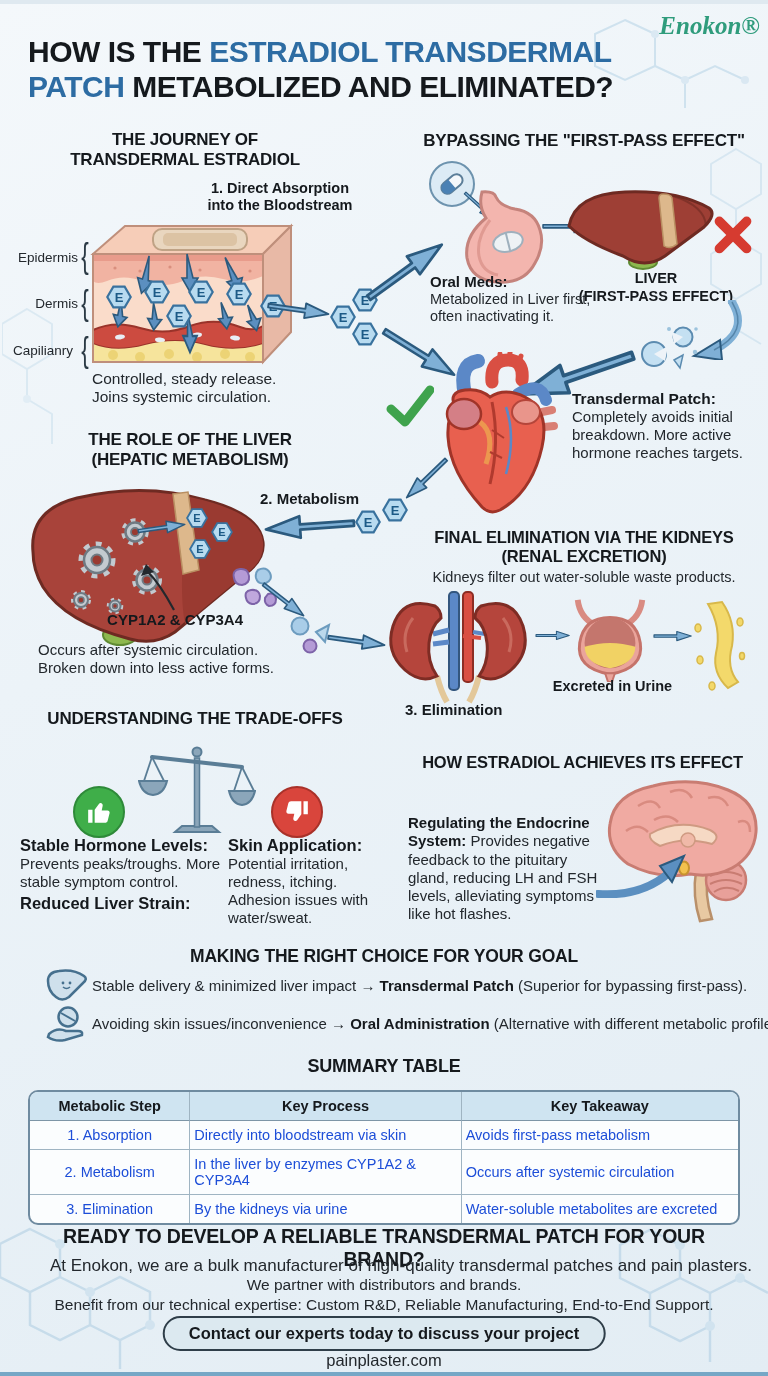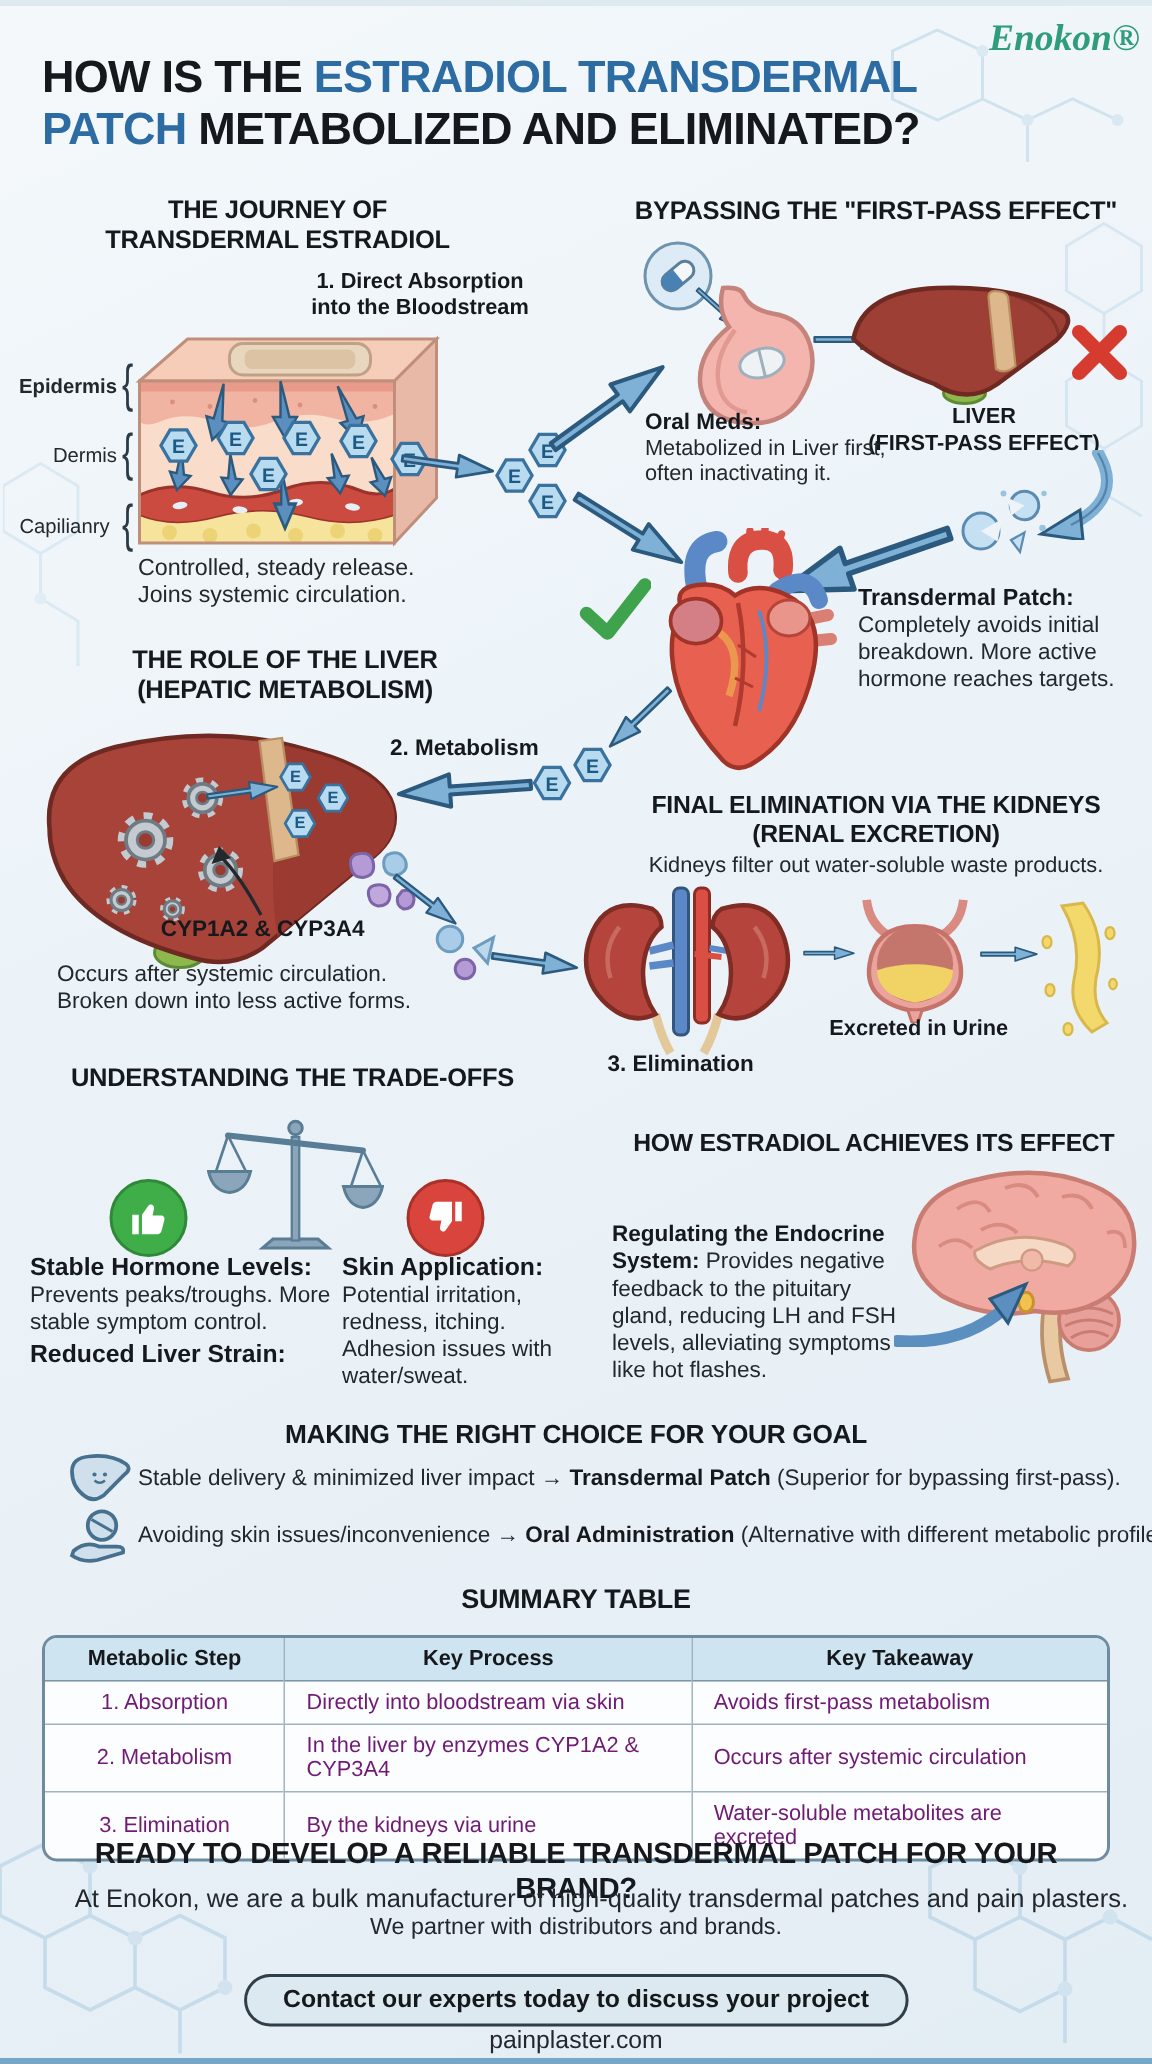--- a/index.html
+++ b/index.html
@@ -16,21 +16,21 @@
   .hex{position:absolute;width:26px;height:24px;}
   .hex svg{width:100%;height:100%;display:block;}
   .hex .hl{position:absolute;inset:0;display:flex;align-items:center;justify-content:center;
     font-weight:bold;color:#1c5a86;font-size:13px;}
   .hex.sm{width:22px;height:20px;} .hex.sm .hl{font-size:11px;}
   .brace{position:absolute;font-size:30px;color:#2b3a45;transform:scale(0.75,1.15);font-weight:400;}
   .badge{position:absolute;width:48px;height:48px;border-radius:50%;display:flex;align-items:center;justify-content:center;}
   table.sum{border-collapse:separate;border-spacing:0;width:712px;font-size:14.5px;
     border:2px solid #6f8ba0;border-radius:10px;overflow:hidden;background:#fbfdfe;}
   table.sum th{background:#cfe4f1;font-weight:bold;color:#15191d;padding:6px 8px;border-bottom:1.5px solid #7d95a6;}
-  table.sum td{padding:6px 14px;border-bottom:1.5px solid #9fb4c2;color:#701a75;}
+  table.sum td{padding:6px 4px;border-bottom:1.5px solid #9fb4c2;color:#1d4ed8;}
   table.sum tr:last-child td{border-bottom:none;}
   table.sum th+th, table.sum td+td{border-left:1.5px solid #9fb4c2;}
   table.sum td.c1{text-align:center;}
   .btn{position:absolute;left:50%;transform:translateX(-50%);background:#dce9f0;border:2px solid #2f3e49;
     border-radius:20px;padding:6px 24px;font-weight:bold;font-size:16.5px;color:#15191d;white-space:nowrap;cursor:pointer;}
   .dec{opacity:.55;}
 </style>
 </head>
 <body>
 
@@ -117,21 +117,21 @@
       <path d="M-3,-18 L-3,6 L-8,6 L0,20 L8,6 L3,6 Z" transform="translate(105,60)"></path>
       <path d="M-3,-18 L-3,6 L-8,6 L0,20 L8,6 L3,6 Z" transform="translate(148,62) rotate(-16)"></path>
       <path d="M-2.5,-12 L-2.5,4 L-7,4 L0,15 L7,4 L2.5,4 Z" transform="translate(36,100) rotate(12)"></path>
       <path d="M-2.5,-12 L-2.5,4 L-7,4 L0,15 L7,4 L2.5,4 Z" transform="translate(70,103) rotate(5)"></path>
       <path d="M-2.5,-12 L-2.5,4 L-7,4 L0,15 L7,4 L2.5,4 Z" transform="translate(105,118) scale(1,1.5)"></path>
       <path d="M-2.5,-12 L-2.5,4 L-7,4 L0,15 L7,4 L2.5,4 Z" transform="translate(140,102) rotate(-7)"></path>
       <path d="M-2.5,-12 L-2.5,4 L-7,4 L0,15 L7,4 L2.5,4 Z" transform="translate(168,104) rotate(-14)"></path>
     </g>
   </svg>
 
-  <div class="abs txt" style="left:8px;top:246px;width:70px;text-align:right;font-size:13.5px;font-weight:bold;">Epidermis</div>
+  <div class="abs txt" style="left:8px;top:246px;width:70px;text-align:right;font-size:13.5px;">Epidermis</div>
   <span class="brace" style="left:80px;top:236px;">{</span>
   <div class="abs txt" style="left:8px;top:292px;width:70px;text-align:right;font-size:13.5px;">Dermis</div>
   <span class="brace" style="left:80px;top:282px;">{</span>
   <div class="abs txt" style="left:8px;top:339px;width:70px;text-align:center;font-size:13.5px;">Capilianry</div>
   <span class="brace" style="left:80px;top:329px;">{</span>
 
   <div class="hex" style="left:106px;top:281px;">
       <svg viewBox="0 0 30 27">
         <polygon points="8.5,1.5 21.5,1.5 28.5,13.5 21.5,25.5 8.5,25.5 1.5,13.5" fill="#b8dbf0" stroke="#39729e" stroke-width="2.5"></polygon>
       </svg>
@@ -563,17 +563,18 @@
       <td class="c1">3. Elimination</td>
       <td>By the kidneys via urine</td>
       <td>Water-soluble metabolites are excreted</td>
     </tr>
   </tbody>
     </table>
 
   <div class="abs h2" style="left:40px;top:1221px;width:688px;font-size:19.5px;">READY TO DEVELOP A RELIABLE TRANSDERMAL PATCH FOR YOUR BRAND?</div>
   <div class="abs txt" style="left:32px;top:1252px;width:720px;text-align:right;font-size:17px;">At Enokon, we are a bulk manufacturer of high-quality transdermal patches and pain plasters.</div>
   <div class="abs txt" style="left:24px;top:1272px;width:720px;text-align:center;font-size:15.5px;">We partner with distributors and brands.</div>
+  <div class="abs txt" style="left:24px;top:1292px;width:720px;text-align:center;font-size:15.5px;">Benefit from our technical expertise: Custom R&amp;D, Reliable Manufacturing, End-to-End Support.</div>
   <button class="btn" style="top:1312px;">Contact our experts today to discuss your project</button>
   <div class="abs txt" style="left:24px;top:1347px;width:720px;text-align:center;font-size:16.5px;">painplaster.com</div>
 
   <div class="abs" style="left:0;top:1368px;width:768px;height:8px;background:#76a7c6;"></div>
 </div>
 
 </body></html>

